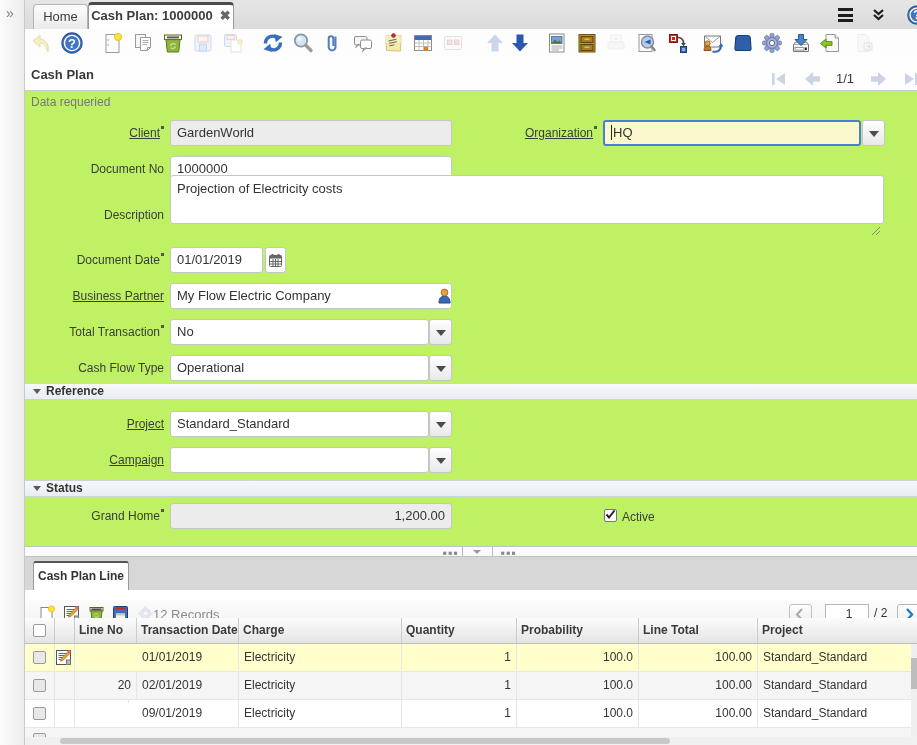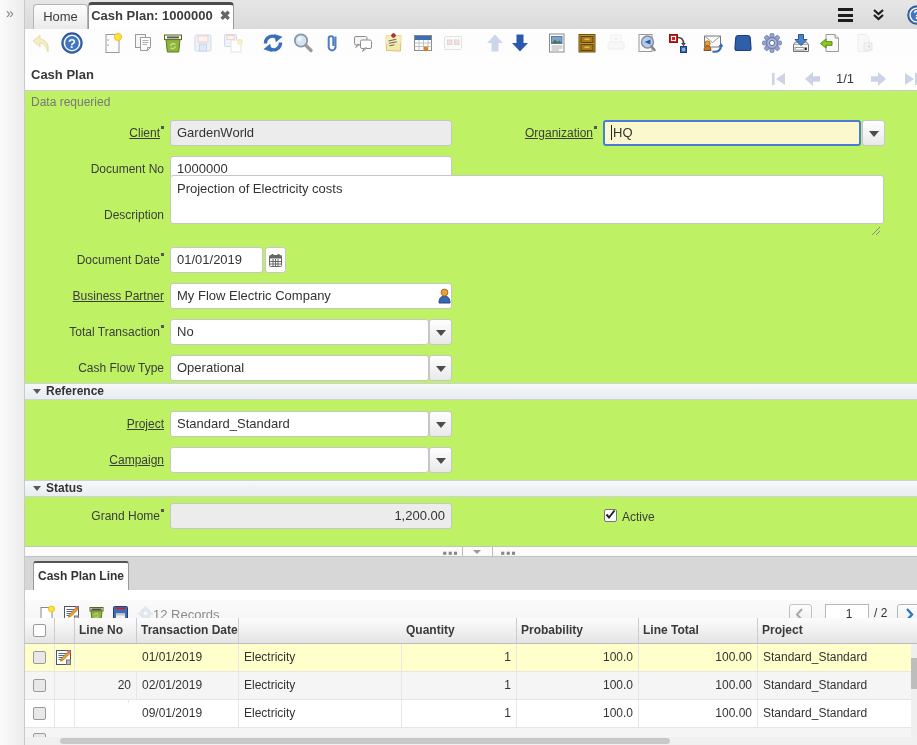--- a/index.html
+++ b/index.html
@@ -512,20 +512,21 @@
     <div style="position:absolute;left:872px;top:4px;width:23px;height:21px;border:1px solid #b0b8c0;border-radius:3px;background:linear-gradient(to bottom,#fdfdfd,#ededed);"><svg width="21" height="19" viewBox="0 0 21 19">
           <path d="M9 4 L14 9.5 L9 15" fill="none" stroke="#2a7ac0" stroke-width="2.4"></path>
         </svg></div>
   </div>
   <div id="grid" class="abs">
     <div class="ghead">
       <div class="gh" style="left:0;width:30px;"></div>
       <div class="gh" style="left:30px;width:20px;"></div>
       <div class="gh" style="left:50px;width:62px;">Line No</div>
       <div class="gh" style="left:112px;width:102px;">Transaction Date</div>
+      <div class="gh" style="left:214px;width:163px;">Charge</div>
       <div class="gh" style="left:377px;width:115px;">Quantity</div>
       <div class="gh" style="left:492px;width:122px;">Probability</div>
       <div class="gh" style="left:614px;width:119px;">Line Total</div>
       <div class="gh" style="left:733px;width:154px;border-right:none;">Project</div>
       <div class="cb" style="left:8px;top:6px;"></div>
     </div>
     <div class="grow" style="top:26px;background:#ffffcc;">
       <div class="gc" style="left:0;width:30px;"></div>
       <div class="gc" style="left:30px;width:20px;"></div>
       <div class="gc r" style="left:42px;width:62px;margin-top:32px;">10</div>

